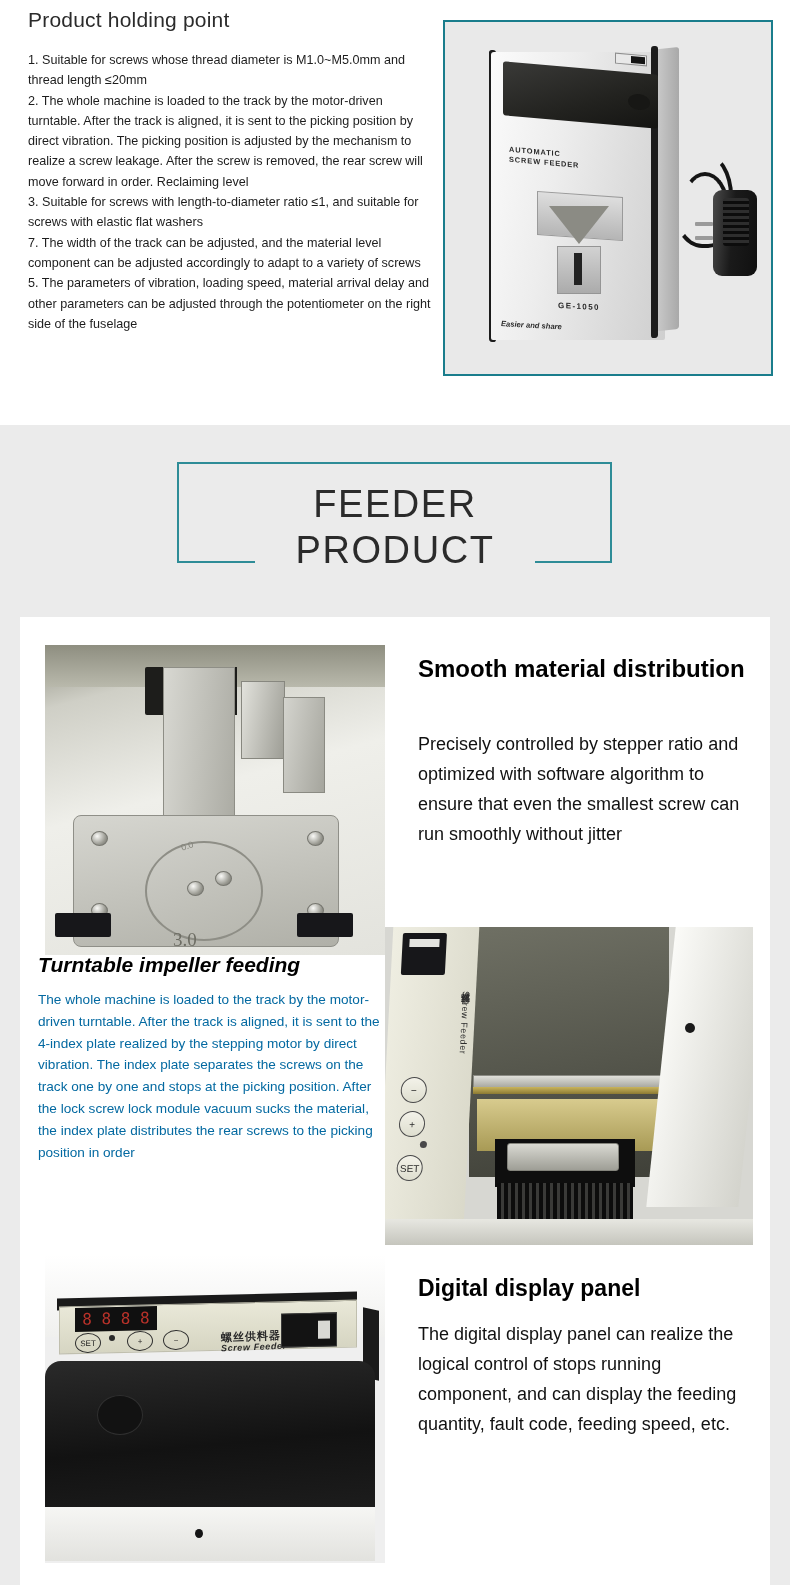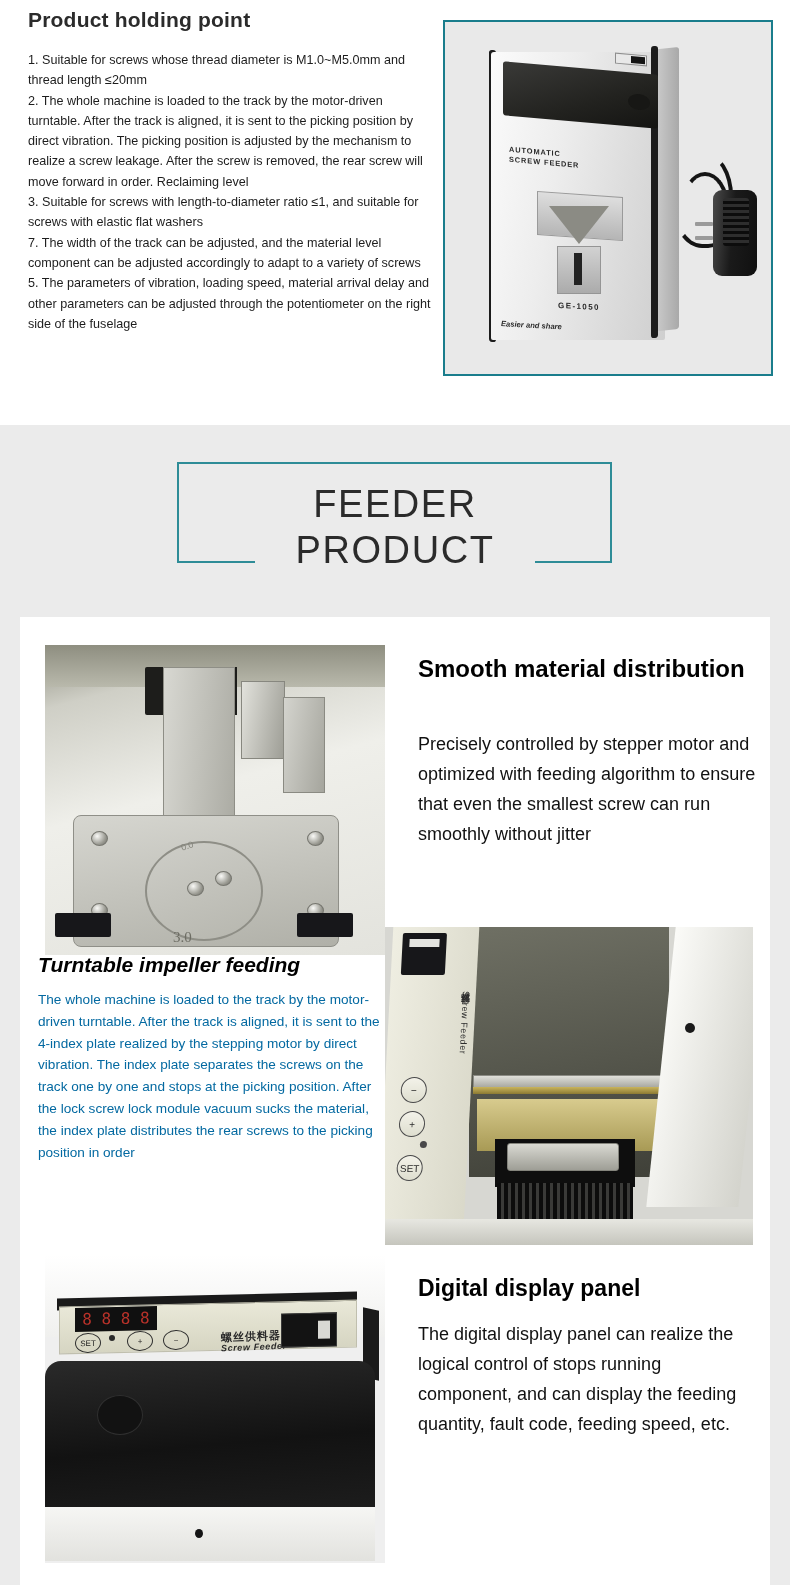--- a/index.html
+++ b/index.html
@@ -10,21 +10,21 @@
   }
   body { width: 790px; height: 1585px; position: relative; overflow: hidden; }
 
   
   .sec-holding {
     position: absolute; left: 0; top: 0; width: 790px; height: 425px;
     background: #ffffff;
   }
   .holding-title {
     position: absolute; left: 28px; top: 8px;
-    font-size: 21px; color: #2b2b2b; font-weight: 700; letter-spacing: .2px;
+    font-size: 21px; color: #2b2b2b; font-weight: 400; letter-spacing: .2px;
     white-space: nowrap;
   }
   .holding-list {
     position: absolute; left: 28px; top: 50px; width: 405px;
     font-size: 12.6px; line-height: 20.3px; color: #1d1d1d;
   }
   .holding-list p { margin: 0; }
 
   .hero-frame {
     position: absolute; left: 443px; top: 20px; width: 330px; height: 356px;
@@ -194,21 +194,21 @@
   }
   .pl-bolt {
     position: absolute; width: 17px; height: 15px; border-radius: 50%;
     background: radial-gradient(circle at 35% 32%,#fafaf7,#9a9a92 62%,#6d6d66);
     border: 1px solid #76766f;
   }
   .pl-blk {
     position: absolute; width: 56px; height: 24px; background: #17171a; border-radius: 2px;
   }
   .pl-mark30 {
-    position: absolute; left: 128px; top: 284px; font-size: 15px; color: #6d6d64;
+    position: absolute; left: 128px; top: 284px; font-size: 19px; color: #6d6d64;
     font-family: "Liberation Serif", serif;
   }
   .pl-mark00 {
     position: absolute; left: 136px; top: 196px; font-size: 9px; color: #83837a;
     transform: rotate(-18deg);
   }
 
   .txt-smooth-h {
     position: absolute; left: 398px; top: 35px; width: 335px;
     font-size: 24px; font-weight: 700; line-height: 33px; color: #000;
@@ -450,21 +450,21 @@
       <div class="pl-bolt" style="left:262px; top:258px;"></div>
       <div class="pl-bolt" style="left:142px; top:236px;"></div>
       <div class="pl-bolt" style="left:170px; top:226px;"></div>
       <div class="pl-blk" style="left:10px;  top:268px;"></div>
       <div class="pl-blk" style="left:252px; top:268px;"></div>
       <div class="pl-mark00">0.0</div>
       <div class="pl-mark30">3.0</div>
     </div>
 
     <div class="txt-smooth-h">Smooth material distribution</div>
-    <div class="txt-smooth-b">Precisely controlled by stepper motor and optimized with feeding algorithm to ensure that even the smallest screw can run smoothly without jitter</div>
+    <div class="txt-smooth-b">Precisely controlled by stepper ratio and optimized with software algorithm to ensure that even the smallest screw can run smoothly without jitter</div>
 
     <div class="txt-turn-h">Turntable impeller feeding</div>
     <div class="txt-turn-b">The whole machine is loaded to the track by the motor-driven turntable. After the track is aligned, it is sent to the 4-index plate realized by the stepping motor by direct vibration. The index plate separates the screws on the track one by one and stops at the picking position. After the lock screw lock module vacuum sucks the material, the index plate distributes the rear screws to the picking position in order</div>
 
     <div class="photo ph-inner">
       <div class="in-wall"></div>
       <div class="in-rail"></div>
       <div class="in-gold"></div>
       <div class="in-gold2"></div>
       <div class="in-blackblk"></div>

